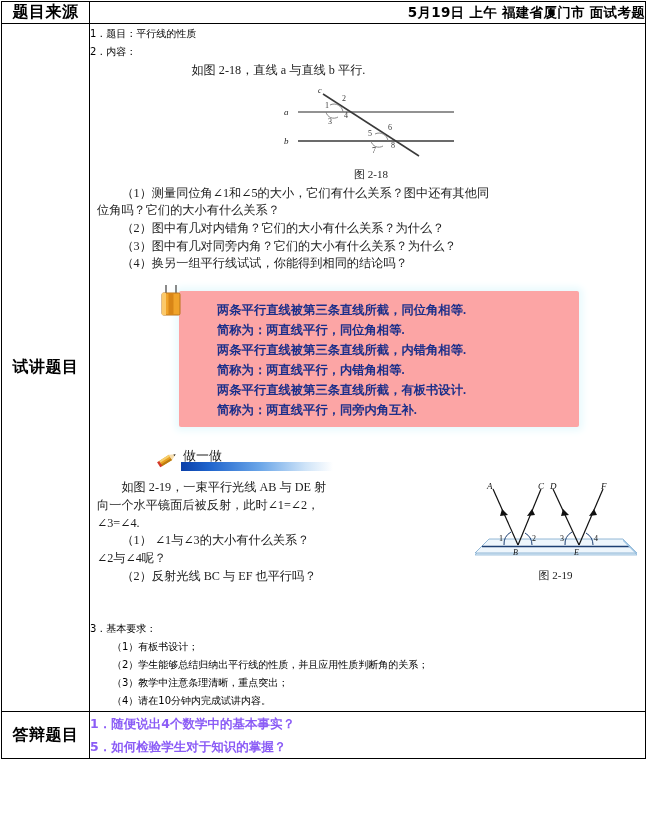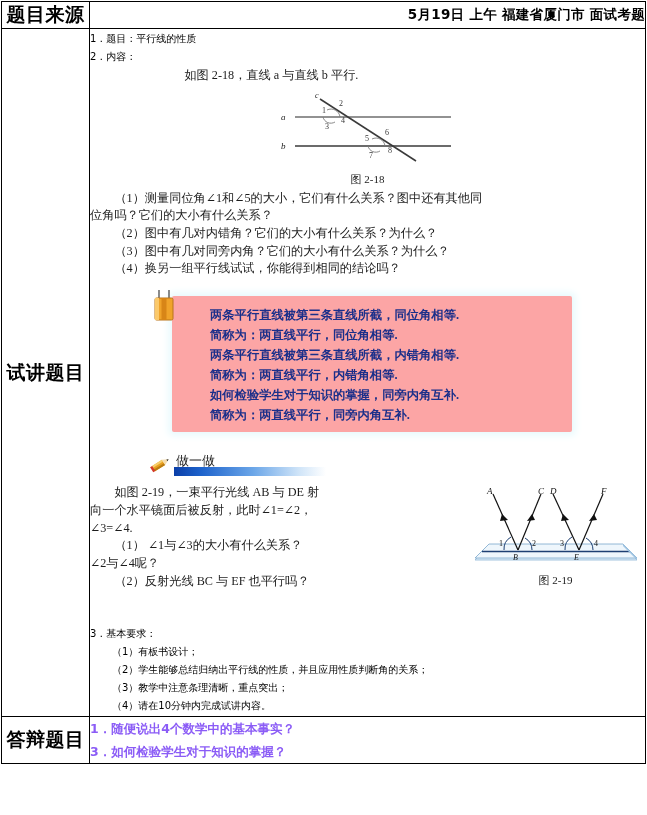--- a/index.html
+++ b/index.html
@@ -24,21 +24,21 @@
     border: 1px solid #000;
     vertical-align: top;
     padding: 0;
   }
   .col-label { width: 88px; }
   
   .hdr-label, .row-label {
     text-align: center;
     vertical-align: middle !important;
     font-family: "DejaVu Sans", "Liberation Sans", sans-serif;
-    font-size: 19px;
+    font-size: 16px;
     font-weight: 600;
     color: #000;
     letter-spacing: 0.5px;
   }
   .hdr-title {
     text-align: right;
     vertical-align: middle !important;
     font-family: "DejaVu Sans", "Liberation Sans", sans-serif;
     font-size: 13.5px;
     font-weight: 600;
@@ -48,21 +48,21 @@
   
   .body-cell { padding: 5px 8px 6px 8px; }
   .lvl1 {
     font-family: "DejaVu Sans", "Liberation Sans", sans-serif;
     font-size: 10px;
     color: #000;
     margin: 2px 0 3px 0;
     line-height: 1.5;
   }
   
-  .excerpt { color: #1b1b1b; }
+  .excerpt { color: #1b1b1b; margin-left: 7px; }
   .ex-line {
     font-family: "Liberation Serif", "DejaVu Serif", serif;
     font-size: 12.2px;
     line-height: 1.45;
     color: #1c1c1c;
   }
   .ex-indent { text-indent: 2em; }
   .ex-block { margin: 3px 0 0 0; }
   
   .fig218-wrap { text-align: center; margin: 4px 0 2px 0; }
@@ -193,21 +193,21 @@
             <div class="ex-line ex-indent">（4）换另一组平行线试试，你能得到相同的结论吗？</div>
           </div>
 
           <div class="thm-zone">
             <div class="thm-box">
               <div class="thm-inner">
                 <div class="thm-line">两条平行直线被第三条直线所截，同位角相等.</div>
                 <div class="thm-line">简称为：两直线平行，同位角相等.</div>
                 <div class="thm-line">两条平行直线被第三条直线所截，内错角相等.</div>
                 <div class="thm-line">简称为：两直线平行，内错角相等.</div>
-                <div class="thm-line">如何检验学生对于知识的掌握，同旁内角互补.</div>
+                <div class="thm-line">两条平行直线被第三条直线所截，有板书设计.</div>
                 <div class="thm-line">简称为：两直线平行，同旁内角互补.</div>
               </div>
             </div>
             <div class="clip-icon">
               <svg width="26" height="34" viewBox="0 0 26 34">
                 <path d="M7,2 L7,12 M17,2 L17,12" stroke="#5a5a5a" stroke-width="1.4" fill="none"></path>
                 <rect x="3" y="10" width="18" height="22" rx="1.5" fill="#f0a32a" stroke="#b9751a" stroke-width="1"></rect>
                 <rect x="9.5" y="10" width="5" height="22" fill="#d88517"></rect>
                 <rect x="3" y="10" width="4" height="22" fill="#fbc96b"></rect>
               </svg>
@@ -288,19 +288,19 @@
           <div class="lvl1 sub">（4）请在10分钟内完成试讲内容。</div>
         </div>
 
       </td>
     </tr>
 
     <tr>
       <td class="row-label">答辩题目</td>
       <td class="qa-cell">
         <div class="qa-line">1．随便说出4个数学中的基本事实？</div>
-        <div class="qa-line">3．如何检验学生对于知识的掌握？</div>
+        <div class="qa-line">5．如何检验学生对于知识的掌握？</div>
       </td>
     </tr>
 
   </tbody>
     </table>
 </div>
 
 </body></html>

